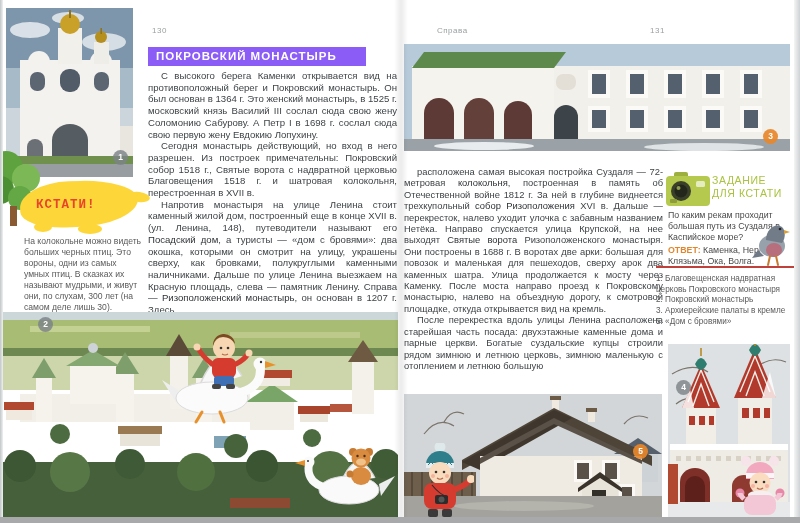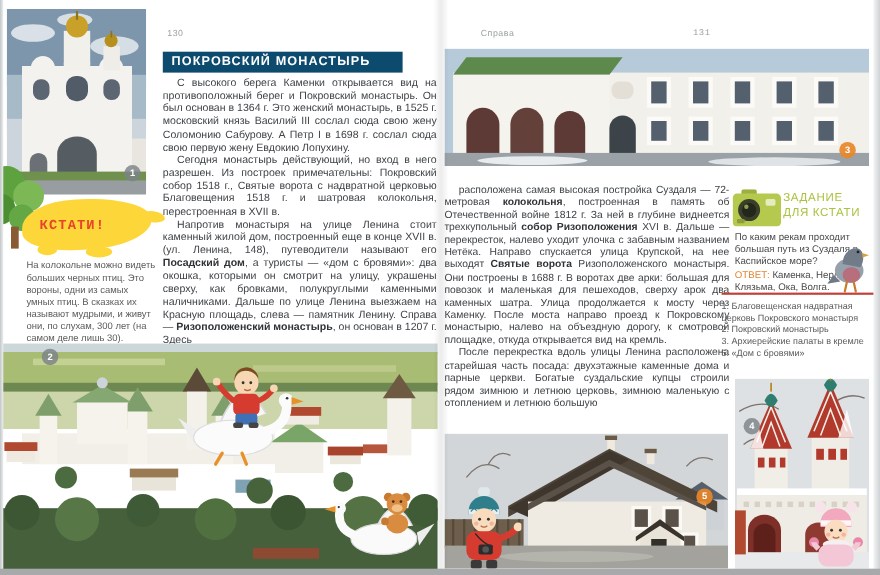--- a/index.html
+++ b/index.html
@@ -10,42 +10,42 @@
   }
   .abs{position:absolute;}
   
   .pgnum,.runhead{font-size:8px;color:#9aa0a0;letter-spacing:.5px;}
   .edge-left{left:0;top:0;width:3px;height:523px;background:linear-gradient(90deg,#c3c6c8,#eef0f1);}
   .edge-right{left:794px;top:0;width:6px;height:523px;background:linear-gradient(270deg,#cfd2d4,#f4f5f5);}
   .edge-bottom{left:0;top:517px;width:800px;height:6px;background:#a8a9aa;}
   .gutter{left:394px;top:0;width:14px;height:523px;background:linear-gradient(90deg,rgba(0,0,0,0) 0%,rgba(0,0,0,.07) 45%,rgba(0,0,0,.07) 55%,rgba(0,0,0,0) 100%);pointer-events:none;}
   
   .banner{
-    left:148px;top:47px;width:210px;height:19px;background:#0c4a6e;color:#fff;
+    left:148px;top:47px;width:210px;height:19px;background:#8b5cf6;color:#fff;
     font-weight:800;font-size:11.5px;line-height:19px;padding-left:8px;letter-spacing:1px;
   }
   
   .col{color:#3f4447;font-size:9.6px;line-height:11.7px;text-align:justify;}
   .col p{margin:0;text-indent:13px;}
   .col-left{left:148px;top:70px;width:249px;}
   .col-right{left:404px;top:166px;width:259px;font-size:9.4px;line-height:11.4px;}
-  .col b,.col span.bold{font-weight:700;color:#2f3336;}
+  .col b,.col span.bold{font-weight:400;color:#2f3336;}
   
   .splash{
     left:20px;top:181px;width:118px;height:46px;background:#fdd73a;
     border-radius:46% 54% 58% 42% / 60% 48% 62% 40%;transform:rotate(-2deg);
   }
   .splash-blob{background:#fdd73a;border-radius:50%;}
   .kstati-title{left:36px;top:198px;color:#e8432b;font-weight:800;font-size:12.5px;letter-spacing:1px;font-family:Liberation Mono, monospace;}
   .kstati-text{left:24px;top:236px;width:118px;font-size:8.6px;line-height:11px;color:#5a5a5a;}
   
   .task-title{left:712px;top:174px;color:#a9c23f;font-weight:400;font-size:10.5px;line-height:13px;letter-spacing:.6px;}
   .task-question{left:668px;top:210px;width:127px;font-size:8.8px;line-height:11.2px;color:#4a4a4a;}
   .task-answer{left:668px;top:245px;width:127px;font-size:8.8px;line-height:11.2px;color:#4a4a4a;}
-  .answer-label{color:#e2862e;font-weight:400;}
+  .answer-label{color:#e2862e;font-weight:700;}
   .divider-red{left:656px;top:266px;width:140px;height:2px;background:#c0413b;}
   .captions{left:656px;top:274px;width:140px;font-size:8.2px;line-height:10.7px;color:#5a5a5a;}
   .captions div{margin:0;}
   
   .photo{overflow:hidden;}
   .photo svg{display:block;}
   .photo1{left:6px;top:8px;width:127px;height:169px;}
   .photo2{left:0;top:312px;width:398px;height:206px;}
   .photo3{left:404px;top:44px;width:386px;height:107px;}
   .photo4{left:668px;top:344px;width:122px;height:173px;}
@@ -205,21 +205,21 @@
       <circle cx="66" cy="20" r="9.5" fill="#d98b3f"></circle>
       <ellipse cx="66" cy="24" rx="5" ry="3.5" fill="#f0c189"></ellipse>
       <circle cx="62.5" cy="18" r="1.2" fill="#4a2f15"></circle>
       <circle cx="69.5" cy="18" r="1.2" fill="#4a2f15"></circle>
       <ellipse cx="66" cy="38" rx="10" ry="9" fill="#d98b3f"></ellipse>
       <circle cx="55" cy="36" r="3.5" fill="#c77a31"></circle>
     </svg>
   </div>
 
   <div class="abs runhead" style="left:437px;top:26px;">Справа</div>
-  <div class="abs pgnum" style="left:630px;top:26px;font-family:Liberation Mono, monospace;">131</div>
+  <div class="abs pgnum" style="left:650px;top:26px;">131</div>
 
   <div class="abs photo photo3">
     <svg width="386" height="107" viewBox="0 0 386 107">
       <rect x="0" y="0" width="386" height="107" fill="#b7cad9"></rect>
       <rect x="8" y="22" width="378" height="75" fill="#f2f0ea"></rect>
       <polygon points="8,24 150,24 162,8 20,8" fill="#5d8a4c"></polygon>
       <rect x="8" y="24" width="142" height="73" fill="#f5f3ed"></rect>
       <path d="M20,95 v-26 a15,15 0 0 1 30,0 v26 z" fill="#5e3a36"></path>
       <path d="M60,95 v-26 a15,15 0 0 1 30,0 v26 z" fill="#63403a"></path>
       <path d="M100,95 v-24 a14,14 0 0 1 28,0 v24 z" fill="#5e3a36"></path>

